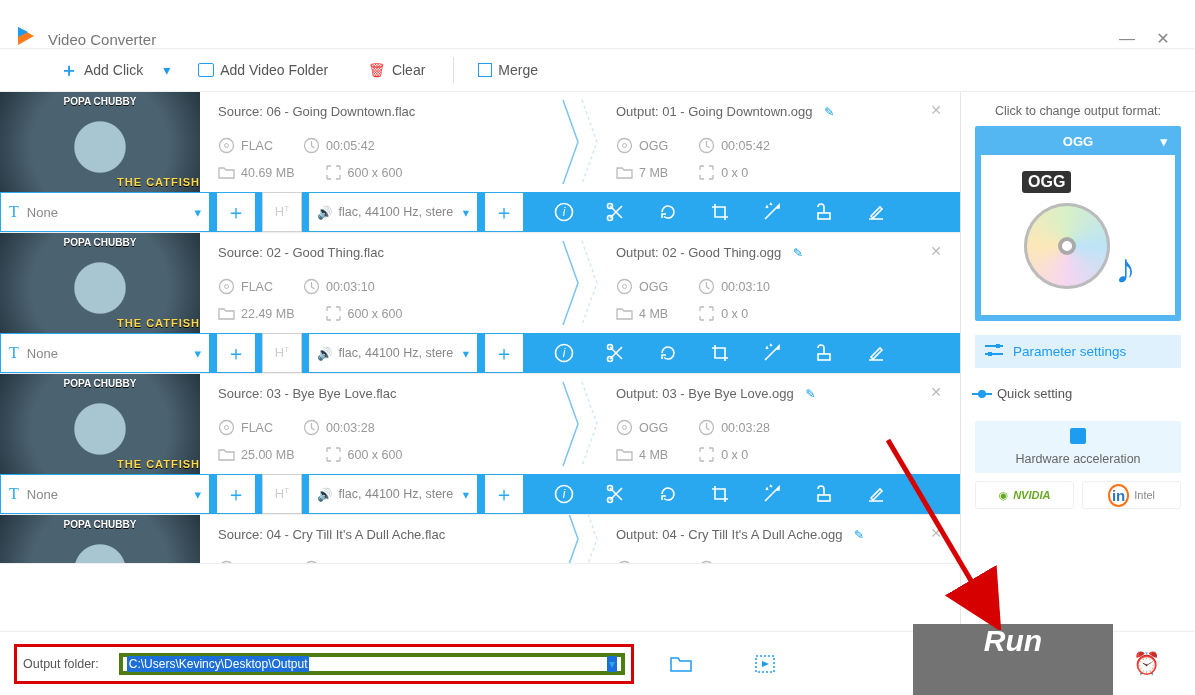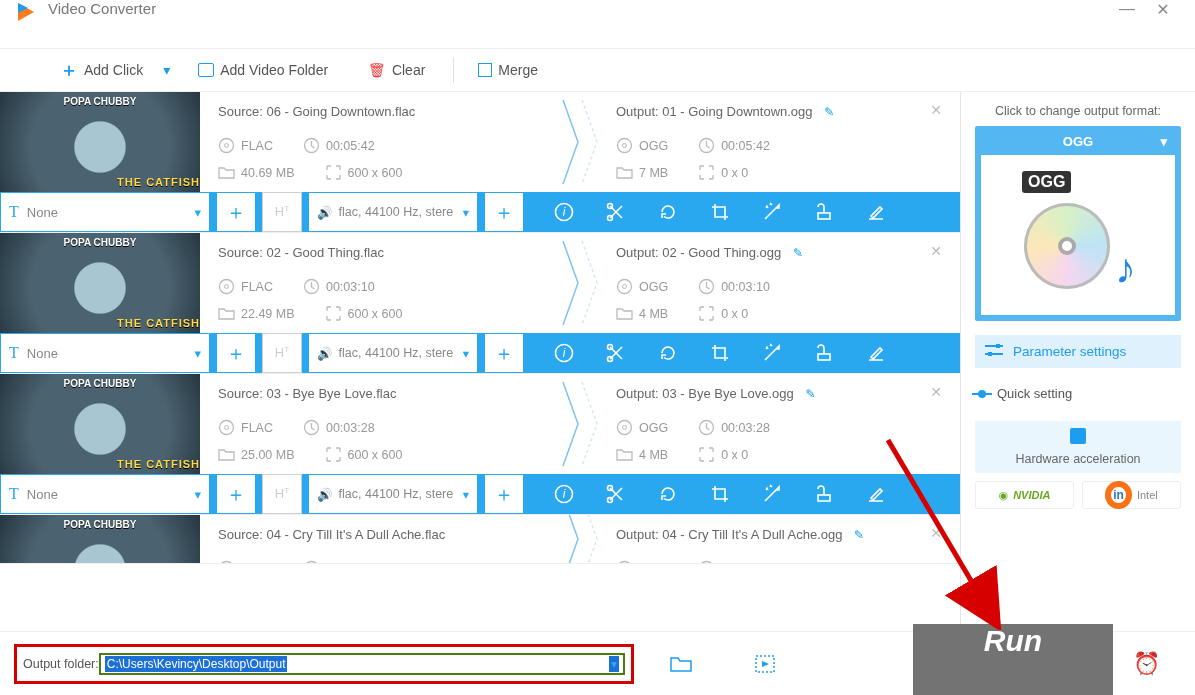--- a/index.html
+++ b/index.html
@@ -1,19 +1,19 @@
 <!DOCTYPE html>
 <html><head>
 <meta charset="utf-8">
 <style>
   * { box-sizing: border-box; margin: 0; padding: 0; font-family: "Segoe UI", Arial, sans-serif; }
   body { background: #fff; width: 1195px; height: 695px; overflow: hidden; position: relative; }
 
   
-  .titlebar { height: 48px; display: flex; align-items: flex-start; padding: 0 14px; color: #777; font-size: 15px; }
+  .titlebar { height: 48px; display: flex; align-items: flex-end; padding: 0 14px; color: #777; font-size: 15px; }
   .titlebar .logo { width: 24px; height: 24px; margin-right: 10px; display:inline-flex; align-items:center; justify-content:center;}
   .titlebar .spacer { flex: 1; }
   .titlebar .win-btn { width: 36px; text-align: center; color: #888; font-size: 16px; cursor: pointer; }
 
   
   .toolbar { height: 44px; border-top:1px solid #eee; border-bottom: 1px solid #eee; display: flex; align-items: center; padding-left: 60px; font-size: 14px; color:#555;}
   .toolbar .tb-item { display:flex; align-items:center; gap:6px; margin-right: 20px; cursor:pointer; }
   .toolbar .sep { width:1px; height:26px; background:#e0e0e0; margin:0 24px 0 8px; }
   .plus-blue{ color:#1e9cf0; font-weight:bold; font-size:18px;}
   .folder-ic{ width:16px; height:14px; border:1.5px solid #1e9cf0; border-radius:2px; }
@@ -79,23 +79,23 @@
   .slider-lbl{font-size:11px;color:#aaa;margin-top:4px;}
   .hw{margin-top:20px;display:flex;align-items:center;gap:8px;background:#eaf6fd;padding:7px 8px;font-size:12.5px;color:#666;flex-direction:column;}
   .hw .chip{width:16px;height:16px;background:#1e9cf0;border-radius:2px;}
   .vendors{display:flex;gap:8px;margin-top:8px;}
   .vendor{flex:1;border:1px solid #eee;border-radius:3px;height:28px;display:flex;align-items:center;justify-content:center;font-size:11px;gap:5px;}
   .nv{color:#6a2;font-style:italic;font-weight:bold;}
   .intl{color:#2a79c8;font-weight:bold;}
 
   
   .footer{position:absolute;left:0;right:0;bottom:0;height:64px;background:#fff;border-top:1px solid #eee;display:flex;align-items:center;padding:0 14px;}
-  .out-wrap{border:3px solid #d60000;padding:4px 6px;display:flex;align-items:center;width:620px;height:40px;}
+  .out-wrap{border:3px solid #d60000;padding:4px 6px;display:flex;align-items:center;gap:8px;width:620px;height:40px;}
   .out-wrap label{font-size:12.5px;color:#555;}
-  .out-input{flex:1;height:22px;border:2px solid #4d7c0f;display:flex;align-items:center;padding:0 4px;}
+  .out-input{flex:1;height:22px;border:4px solid #4d7c0f;display:flex;align-items:center;padding:0 4px;margin-left:12px;}
   .out-input span{background:#1b6fd6;color:#fff;font-size:12px;padding:1px 2px;}
   .out-input .dd{margin-left:auto;color:#29a8ef;}
   .ft-ic{width:34px;height:34px;margin-left:30px;display:flex;align-items:center;justify-content:center;color:#1e9cf0;font-size:20px;cursor:pointer;}
   .run-btn{margin-left:auto;width:200px;height:80px;margin-top:-1px;margin-bottom:-1px;background:#737373;color:#fff;font-size:30px;font-weight:bold;display:flex;align-items:flex-start;justify-content:center;cursor:pointer;font-style:italic;}
   .clock{width:68px;display:flex;align-items:center;justify-content:center;color:#1e9cf0;font-size:22px;cursor:pointer;}
 
   
   .red-arrow{position:absolute;pointer-events:none;}
 </style>
 </head>
@@ -654,21 +654,21 @@
     <div class="hw">
       <span class="chip"></span>
       <span>Hardware acceleration</span>
     </div>
     <div class="vendors">
       <div class="vendor">
         <span style="color:#6a2">◉</span>
         <span class="nv">NVIDIA</span>
       </div>
       <div class="vendor">
-        <span class="intl" style="font-size:12px;border:6px solid #f97316;border-radius:50%;padding:1px 2px;">in</span>
+        <span class="intl" style="font-size:15px;border:2px solid #f97316;border-radius:50%;padding:1px 2px;">in</span>
         <span style="color:#888">Intel</span>
       </div>
     </div>
   </div>
 </div>
 
 <div class="footer">
   <div class="out-wrap">
     <label>Output folder:</label>
     <div class="out-input">

